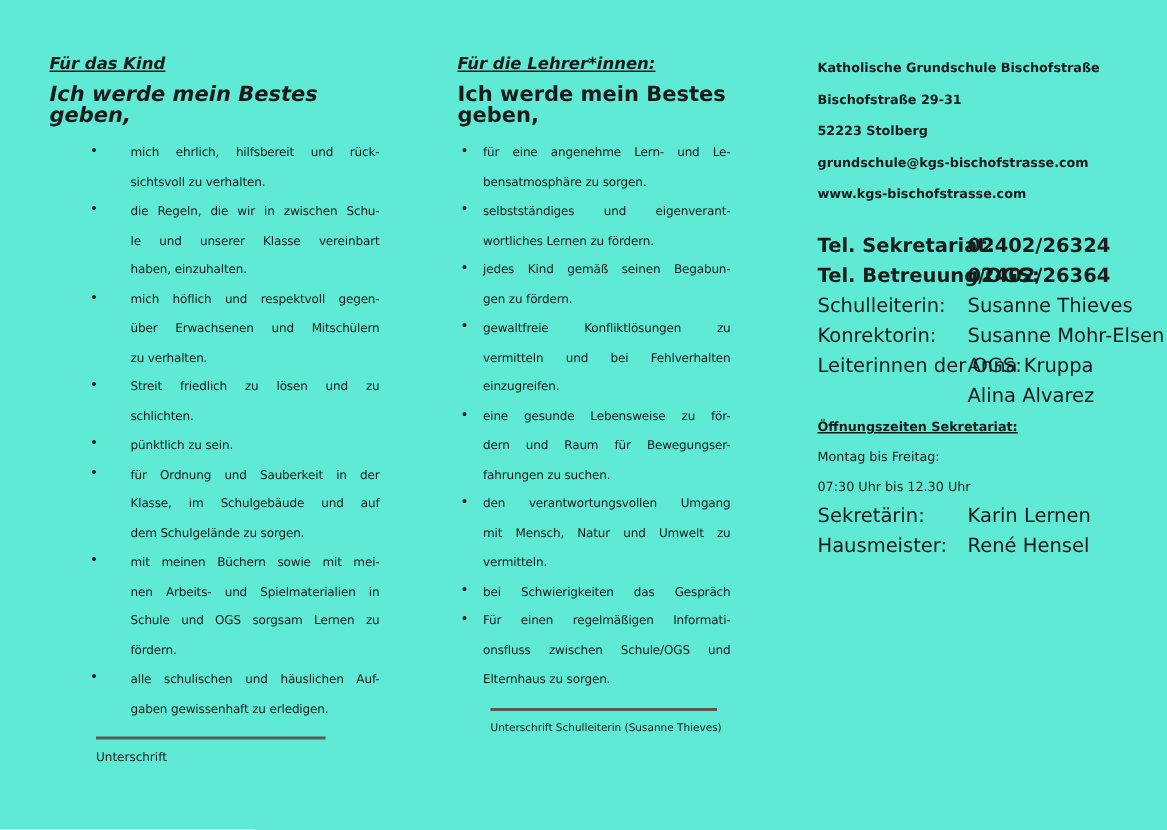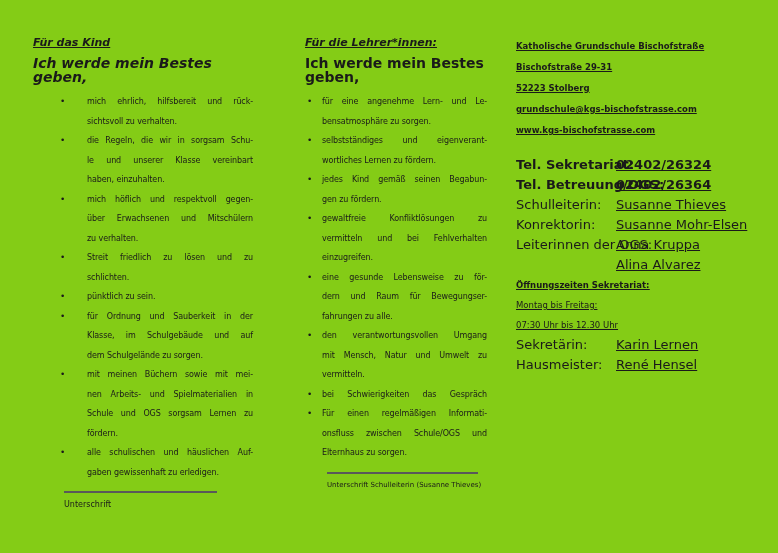--- a/index.html
+++ b/index.html
@@ -3,26 +3,26 @@
 <meta charset="utf-8">
 <style>
   html, body {
     margin: 0; padding: 0;
     width: 778px; height: 553px;
     background: #ffffff;
     font-family: "DejaVu Sans", sans-serif;
     color: #1a1a1a;
     overflow: hidden;
   }
-  .page { position: relative; width: 778px; height: 553px; background: #84cc16; }
+  .page { position: relative; width: 778px; height: 553px; background: #5eead4; }
 
   .col { position: absolute; top: 36px; }
   .col1 { left: 33px;  width: 222px; }
   .col2 { left: 305px; width: 185px; }
-  .col3 { left: 516px; width: 210px; text-decoration: underline; }
+  .col3 { left: 545px; width: 210px; }
 
   .heading {
     margin: 0 0 6px 0;
     font-size: 11px; line-height: 14px;
     font-weight: bold; font-style: italic;
     text-decoration: underline;
   }
   .intro {
     margin: 0 0 8px 0;
     font-size: 14px; line-height: 14px;
@@ -78,21 +78,21 @@
 
   <section class="col col1">
     <h2 class="heading">Für das Kind</h2>
     <p class="intro italic">Ich werde mein Bestes geben,</p>
     <ul class="bullets">
         <li>
           <div class="bline just">mich ehrlich, hilfsbereit und rück-</div>
           <div class="bline">sichtsvoll zu verhalten.</div>
         </li>
         <li>
-          <div class="bline just">die Regeln, die wir in sorgsam Schu-</div>
+          <div class="bline just">die Regeln, die wir in zwischen Schu-</div>
           <div class="bline just">le und unserer Klasse vereinbart</div>
           <div class="bline">haben, einzuhalten.</div>
         </li>
         <li>
           <div class="bline just">mich höflich und respektvoll gegen-</div>
           <div class="bline just">über Erwachsenen und Mitschülern</div>
           <div class="bline">zu verhalten.</div>
         </li>
         <li>
           <div class="bline just">Streit friedlich zu lösen und zu</div>
@@ -140,21 +140,21 @@
           <div class="bline">gen zu fördern.</div>
         </li>
         <li>
           <div class="bline just">gewaltfreie Konfliktlösungen zu</div>
           <div class="bline just">vermitteln und bei Fehlverhalten</div>
           <div class="bline">einzugreifen.</div>
         </li>
         <li>
           <div class="bline just">eine gesunde Lebensweise zu för-</div>
           <div class="bline just">dern und Raum für Bewegungser-</div>
-          <div class="bline">fahrungen zu alle.</div>
+          <div class="bline">fahrungen zu suchen.</div>
         </li>
         <li>
           <div class="bline just">den verantwortungsvollen Umgang</div>
           <div class="bline just">mit Mensch, Natur und Umwelt zu</div>
           <div class="bline">vermitteln.</div>
         </li>
         <li>
           <div class="bline just">bei Schwierigkeiten das Gespräch</div>
         </li>
         <li>

